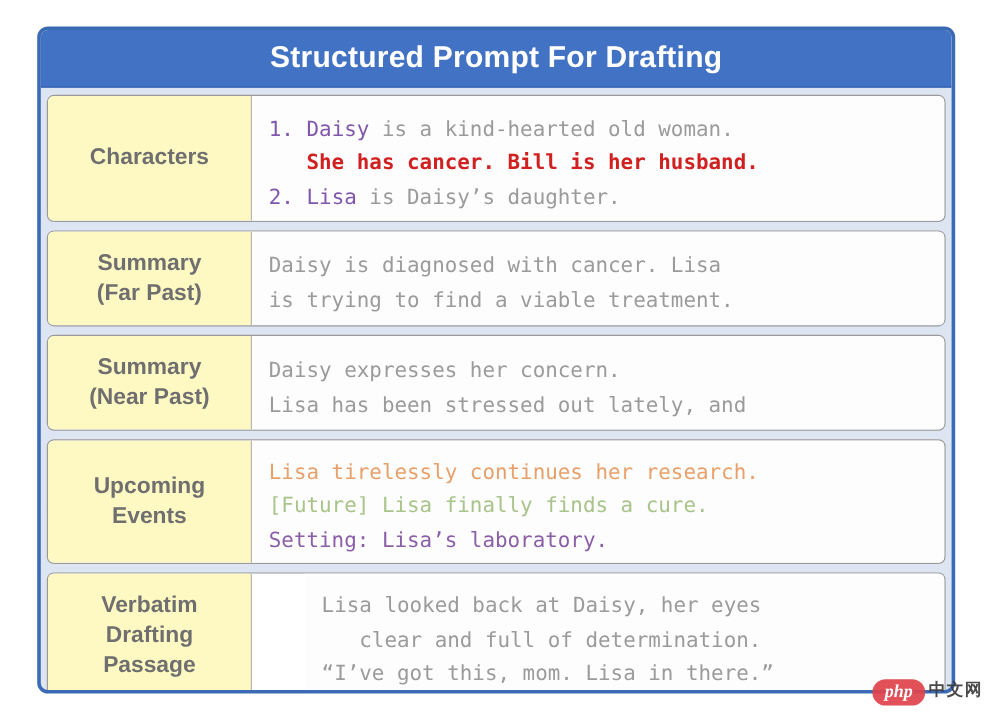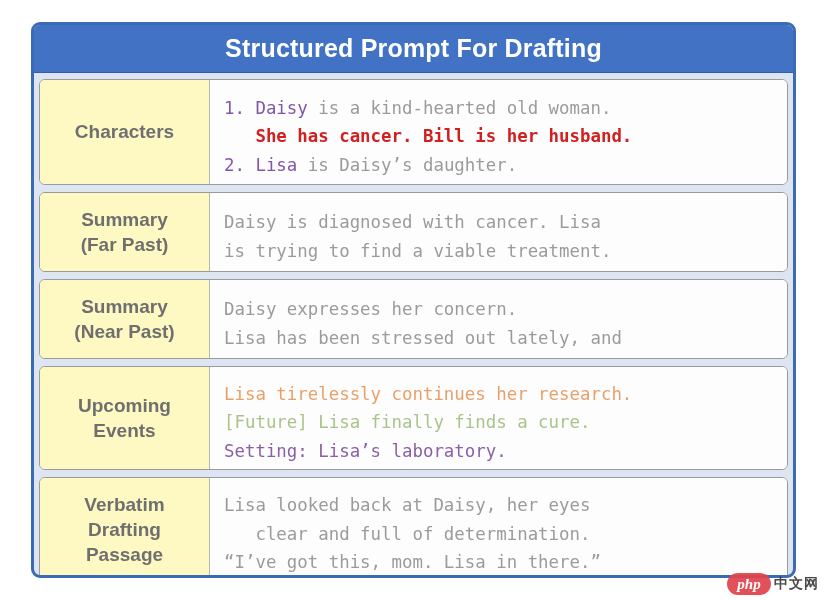--- a/index.html
+++ b/index.html
@@ -57,21 +57,21 @@
   .row {
     display: flex;
     align-items: stretch;
     margin-bottom: 7px;
     border: 1px solid #9a9a9a;
     border-radius: 6px;
     background: #ffffff;
     overflow: hidden;
     box-sizing: border-box;
   }
-  .row:last-child { margin-bottom: 0; }
+  .row:last-child { margin-bottom: 0; gap: 44px; }
 
   .row-label {
     width: 170px;
     flex: 0 0 170px;
     background: #fef9c3;
     border-right: 1px solid #b6b6b6;
     display: flex;
     flex-direction: column;
     align-items: center;
     justify-content: center;
@@ -116,23 +116,23 @@
   .r-characters { height: 106px; }
   .r-sum-far    { height: 80px;  }
   .r-sum-near   { height: 80px;  }
   .r-upcoming   { height: 104px; }
   .r-verbatim   { height: 105px; }
 
   
   #watermark {
     position: absolute;
     right: 8px;
-    bottom: 6px;
-    display: flex;
-    align-items: center;
+    bottom: 13px;
+    display: flex;
+    align-items: flex-start;
     opacity: 0.92;
     pointer-events: none;
   }
   #wm-logo {
     width: 44px;
     height: 22px;
     border-radius: 11px;
     background: #e0434b;
     color: #ffffff;
     font-size: 15px;

